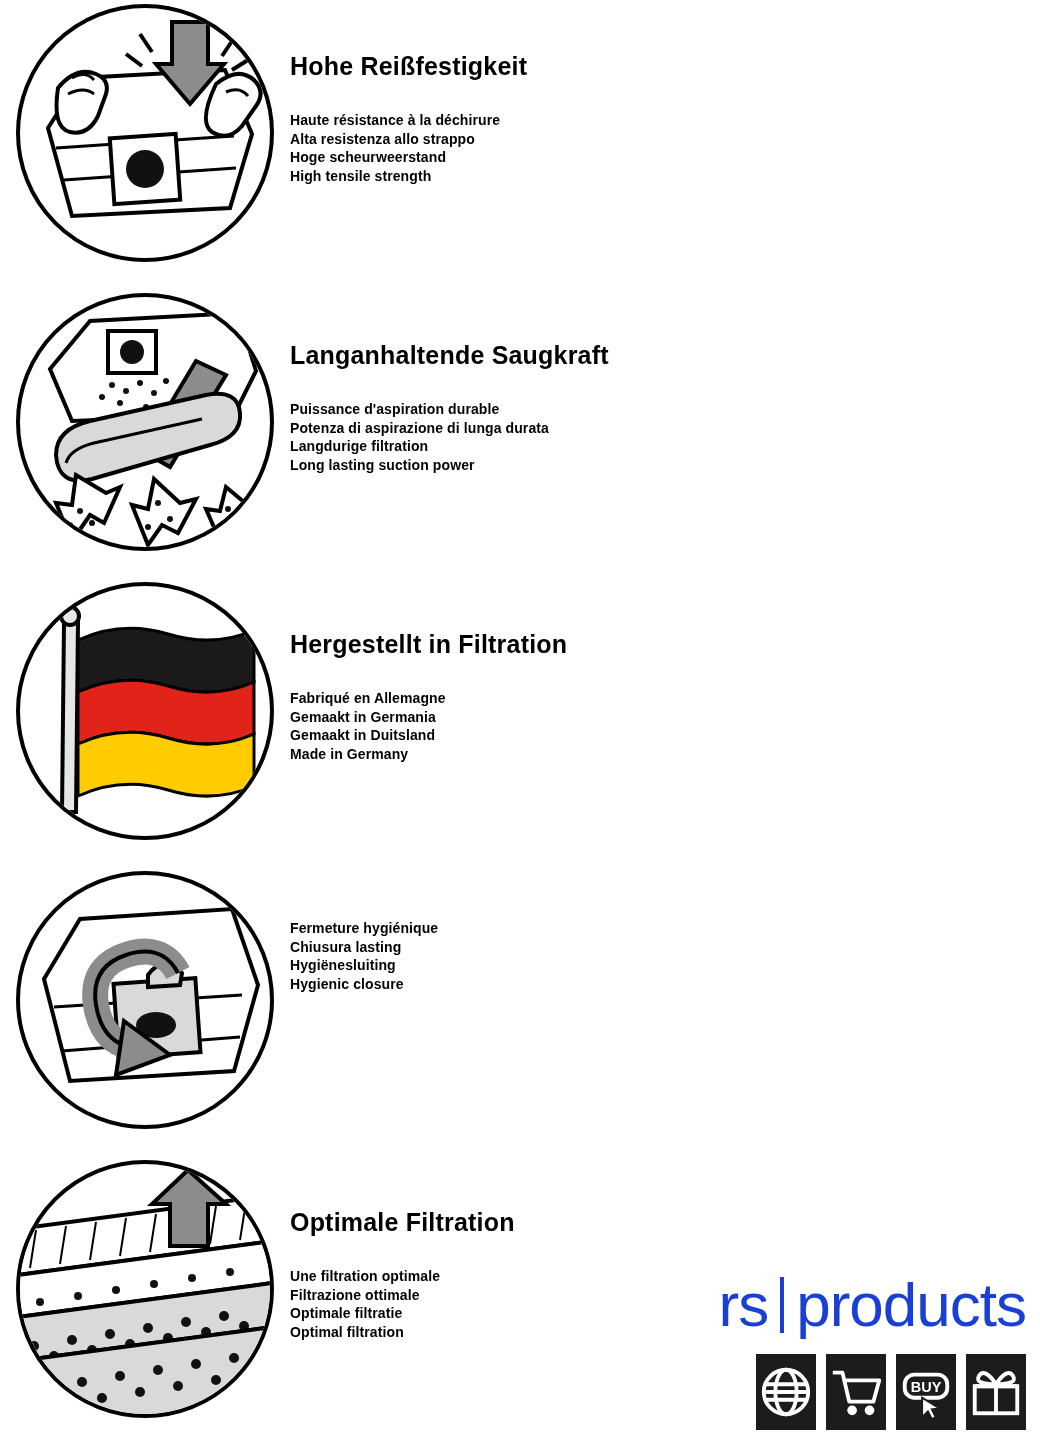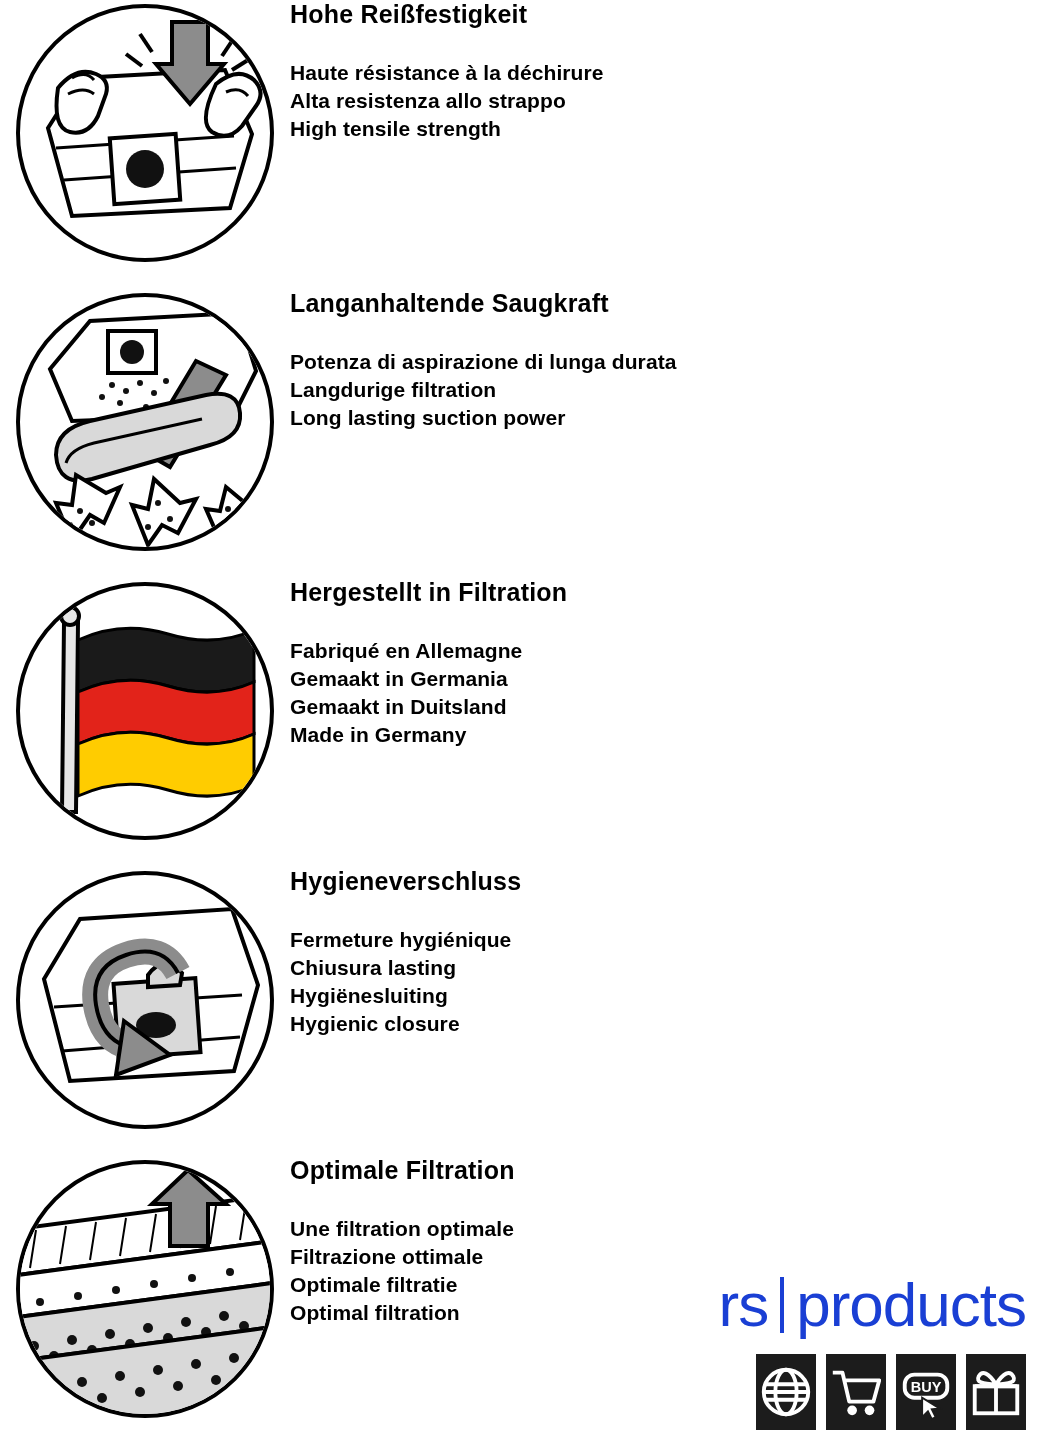--- a/index.html
+++ b/index.html
@@ -38,31 +38,32 @@
   .icon-circle {
     width: 250px;
     height: 250px;
     border-radius: 50%;
     border: 4px solid #000;
     background: #fff;
     position: relative;
     overflow: hidden;
   }
   .text-col {
+    padding-top: 52px;
     box-sizing: border-box;
   }
   .feat-title {
     font-size: 25px;
     font-weight: bold;
     letter-spacing: 0.2px;
     color: #000;
     margin-bottom: 30px;
   }
   .feat-line {
-    font-size: 21px;
+    font-size: 14px;
     font-weight: bold;
     color: #000;
     line-height: 1.33;
     letter-spacing: 0.1px;
   }
   
   .brand-block {
     position: absolute;
     right: 14px;
     bottom: 16px;
@@ -137,20 +138,21 @@
           <path d="M106 46 L122 58" stroke="#000" stroke-width="4"></path>
           <path d="M214 30 L202 48" stroke="#000" stroke-width="4"></path>
           <path d="M228 52 L212 62" stroke="#000" stroke-width="4"></path>
         </svg>
       </div>
     </div>
     <div class="text-col">
       <div class="feat-title">Hohe Reißfestigkeit</div>
       <div class="feat-line">Haute résistance à la déchirure</div>
       <div class="feat-line">Alta resistenza allo strappo</div>
+      <div class="feat-line">Hoge scheurweerstand</div>
       <div class="feat-line">High tensile strength</div>
     </div>
   </div>
 
   <div class="feature-row">
     <div class="icon-wrap">
       <div class="icon-circle">
         <svg viewBox="0 0 250 250">
 
           <path d="M30 72 L70 24 L218 16 L236 74 L214 118 L52 124 Z" fill="#fff" stroke="#000" stroke-width="4"></path>
@@ -184,20 +186,21 @@
               <circle cx="128" cy="230" r="3"></circle>
             <circle cx="208" cy="212" r="3"></circle>
               <circle cx="220" cy="226" r="3"></circle>
               <circle cx="200" cy="232" r="3"></circle>
           </g>
         </svg>
       </div>
     </div>
     <div class="text-col">
       <div class="feat-title">Langanhaltende Saugkraft</div>
+      <div class="feat-line">Puissance d'aspiration durable</div>
       <div class="feat-line">Potenza di aspirazione di lunga durata</div>
       <div class="feat-line">Langdurige filtration</div>
       <div class="feat-line">Long lasting suction power</div>
     </div>
   </div>
 
   <div class="feature-row">
     <div class="icon-wrap">
       <div class="icon-circle">
         <svg viewBox="0 0 250 250">
@@ -234,21 +237,20 @@
           <path d="M128 100 q16 -22 34 -2 l-2 12 -32 2z" fill="#d9d9d9" stroke="#000" stroke-width="4"></path>
           <ellipse cx="136" cy="150" rx="20" ry="13" fill="#111"></ellipse>
 
           <path d="M110 172 q-28 -6 -34 -42 q-6 -38 30 -50 q36 -12 52 18" fill="none" stroke="#8c8c8c" stroke-width="26" stroke-linecap="butt"></path>
           <path d="M110 172 q-28 -6 -34 -42 q-6 -38 30 -50 q36 -12 52 18" fill="none" stroke="#000" stroke-width="4"></path>
           <path d="M104 146 L150 180 L96 200 Z" fill="#8c8c8c" stroke="#000" stroke-width="4"></path>
         </svg>
       </div>
     </div>
     <div class="text-col">
-      <div class="feat-title">Hygieneverschluss</div>
       <div class="feat-line">Fermeture hygiénique</div>
       <div class="feat-line">Chiusura lasting</div>
       <div class="feat-line">Hygiënesluiting</div>
       <div class="feat-line">Hygienic closure</div>
     </div>
   </div>
 
   <div class="feature-row">
     <div class="icon-wrap">
       <div class="icon-circle">

